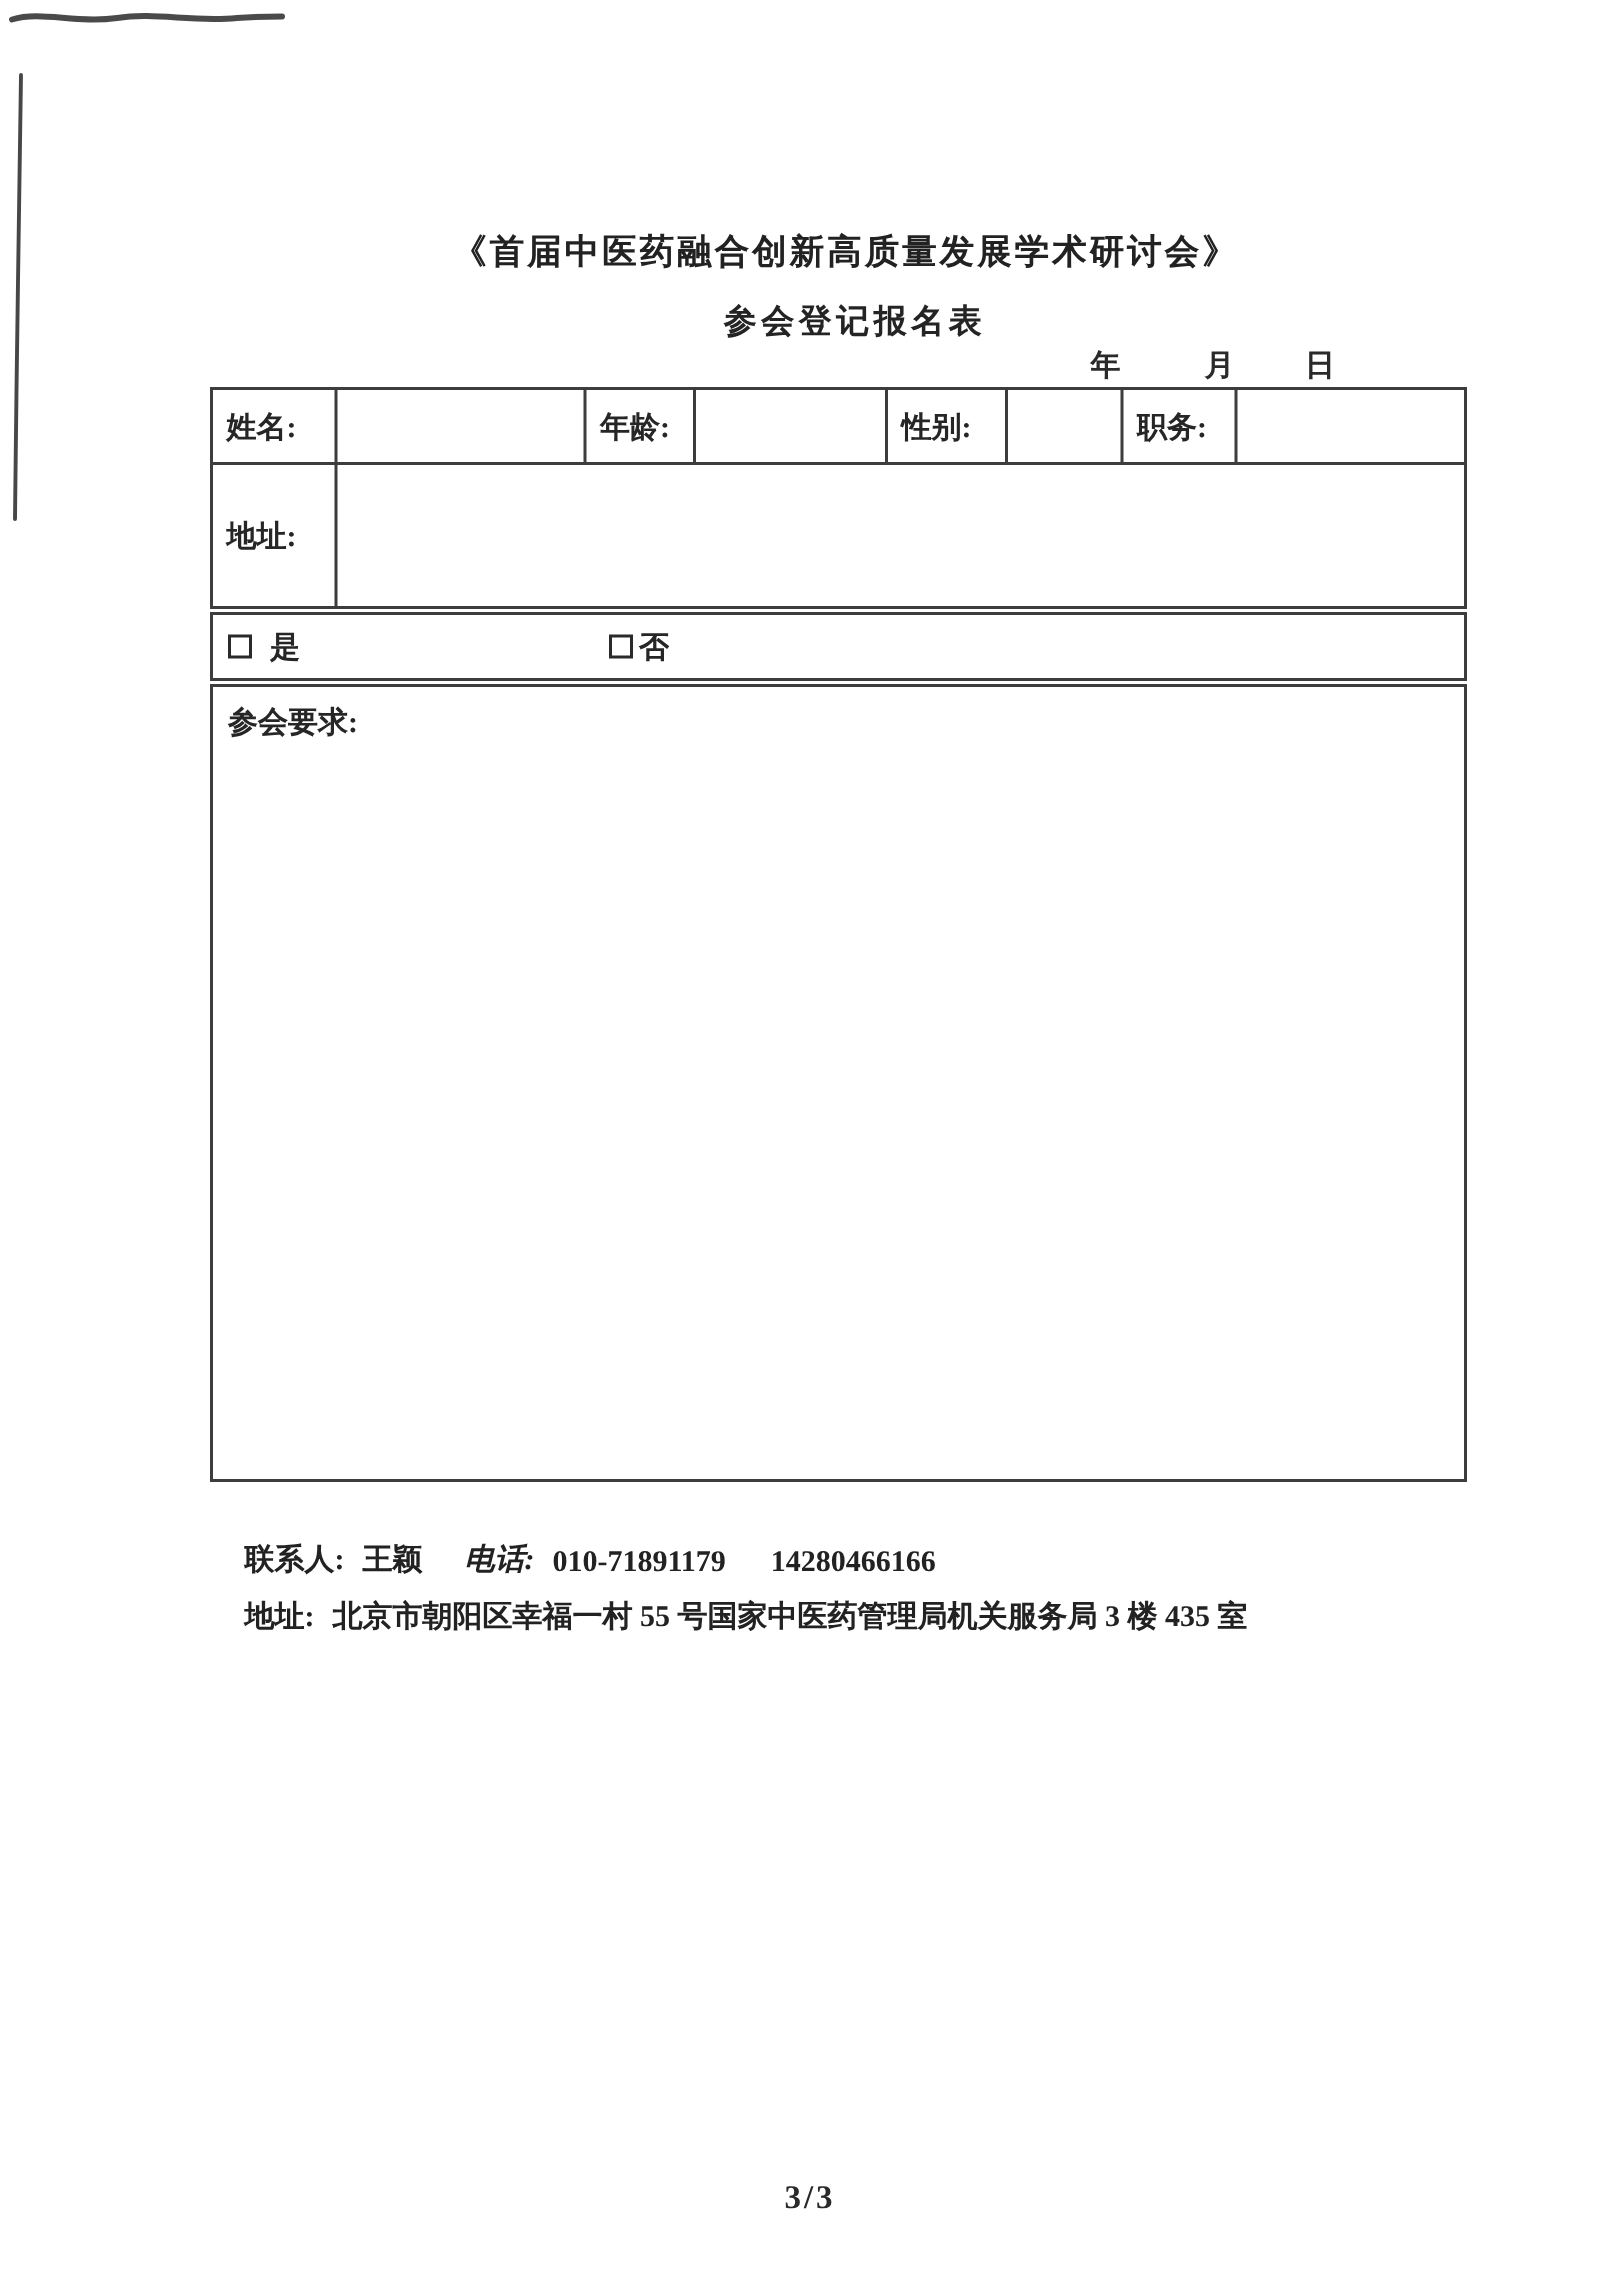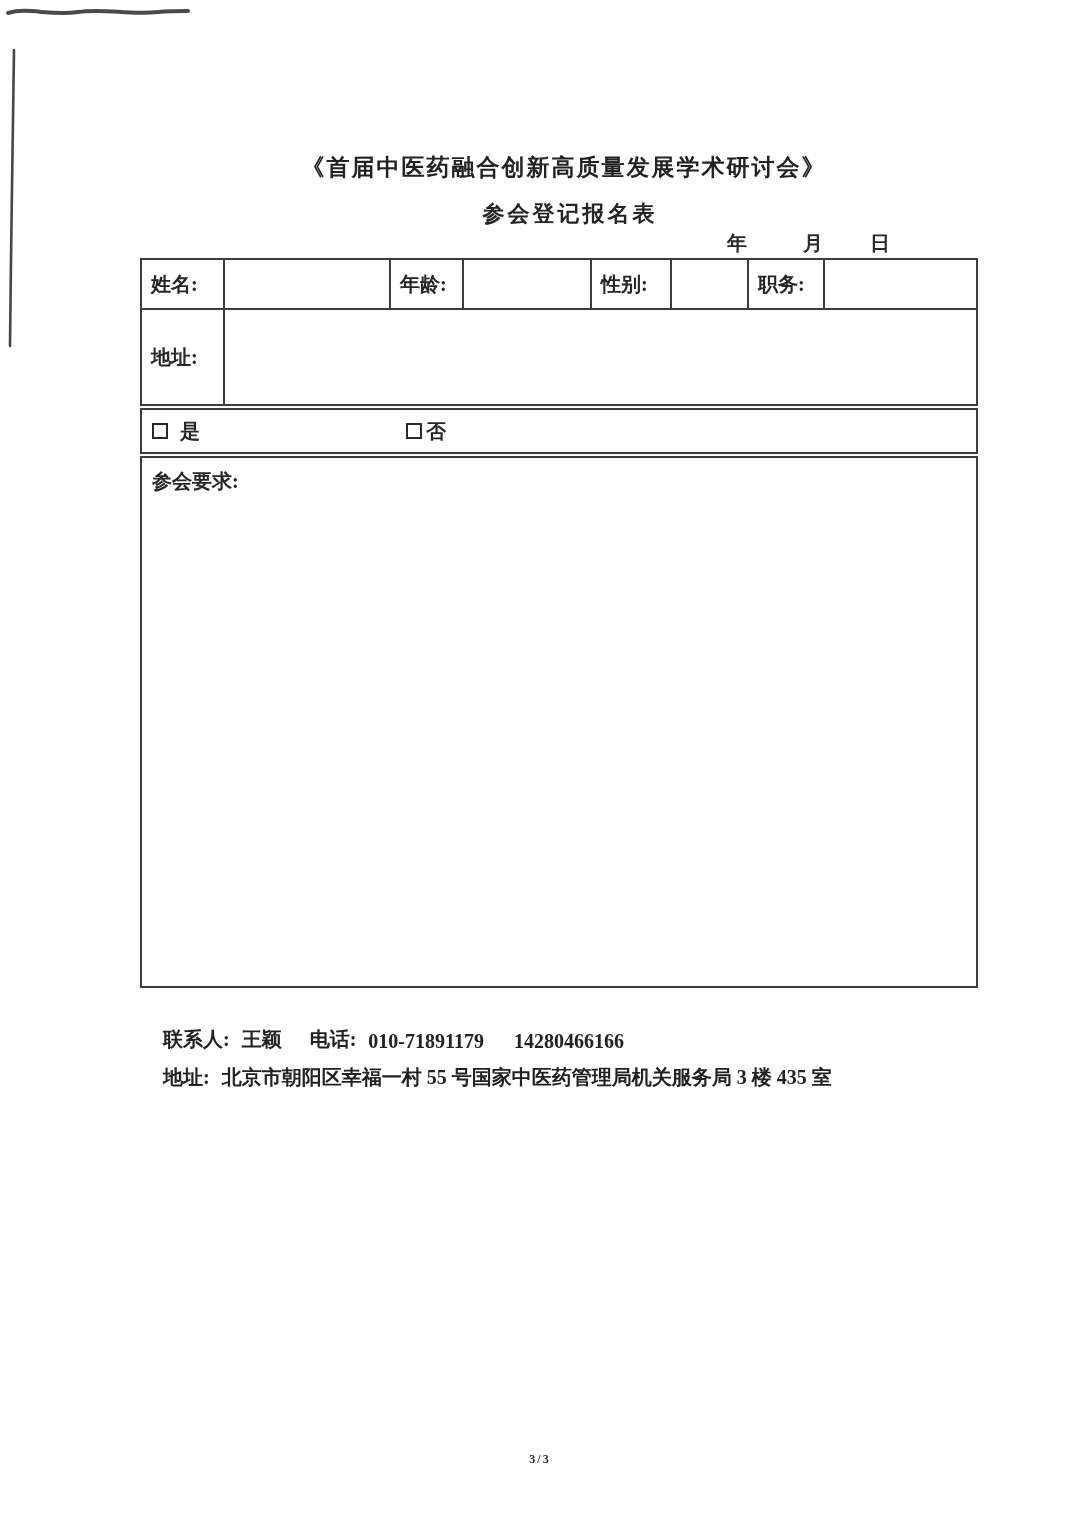--- a/index.html
+++ b/index.html
@@ -90,29 +90,29 @@
     width:100%; height:100%;
     display:flex; align-items:flex-start;
     padding:10px 0 10px 10px;
     font-size:20px; font-weight:700; color:#262626;
   }
 
   .footer-line { left:140px; display:flex; align-items:flex-end; font-size:20px; font-weight:700; color:#222; white-space:nowrap;margin-left:23px; }
   .footer-contact { top:1026px; }
   .footer-address { top:1064px; }
   .fc-name { margin-left:12px; }
-  .fc-phone-label { margin-left:28px; }
+  .fc-phone-label { margin-left:28px;font-style:italic; }
   .fc-phone1 { margin-left:12px; }
   .fc-phone2 { margin-left:30px; }
   .fa-value { margin-left:12px; }
 
   .page-number {
     left:0; right:0; top:1452px;
     text-align:center;
-    font-size:12px; font-weight:700;
+    font-size:22px; font-weight:700;
     letter-spacing:2px;
     color:#2a2a2a;
   }
 
   .scan-artifacts { left:0; top:0; pointer-events:none; }
 </style>
 </head>
 <body>
 
 <svg class="abs scan-artifacts" width="220" height="370" viewBox="0 0 220 370">

